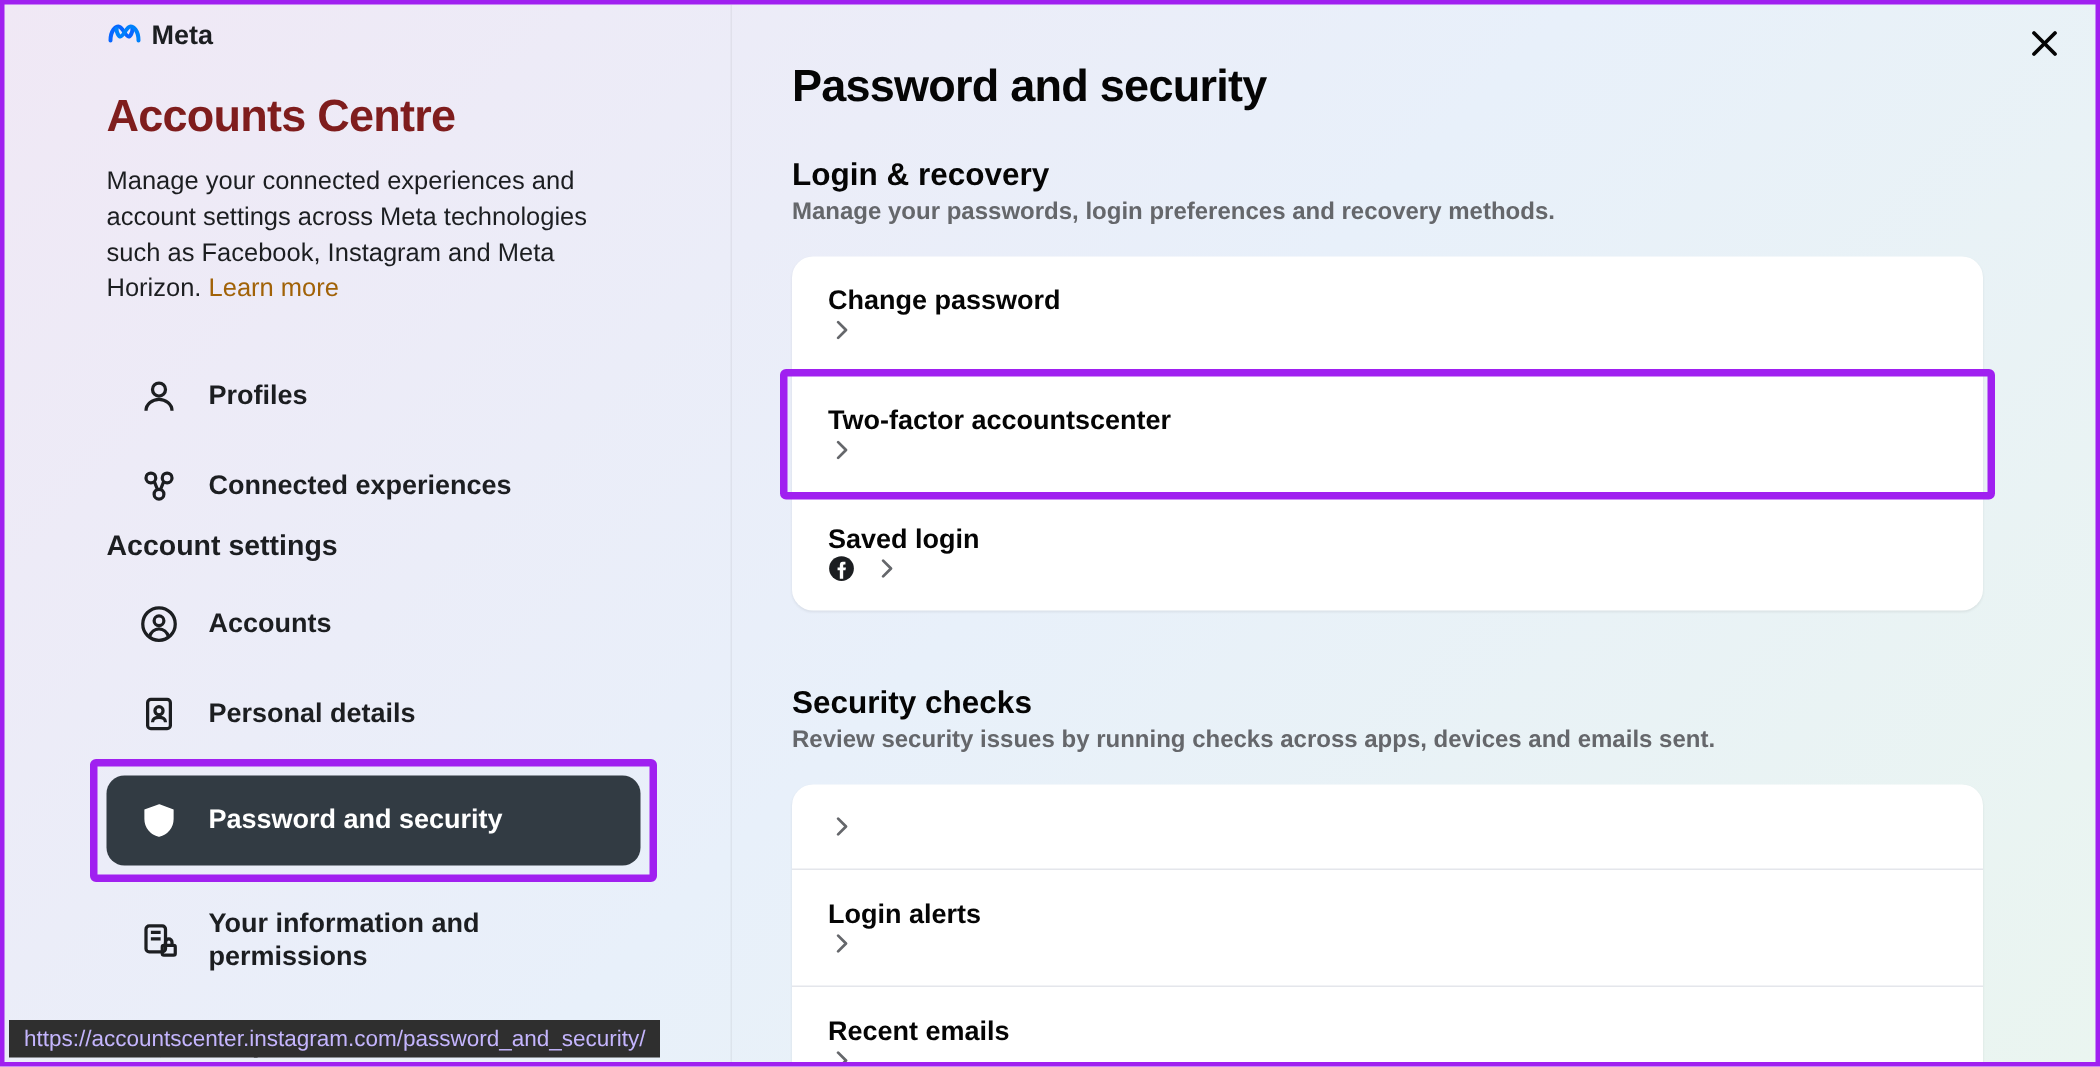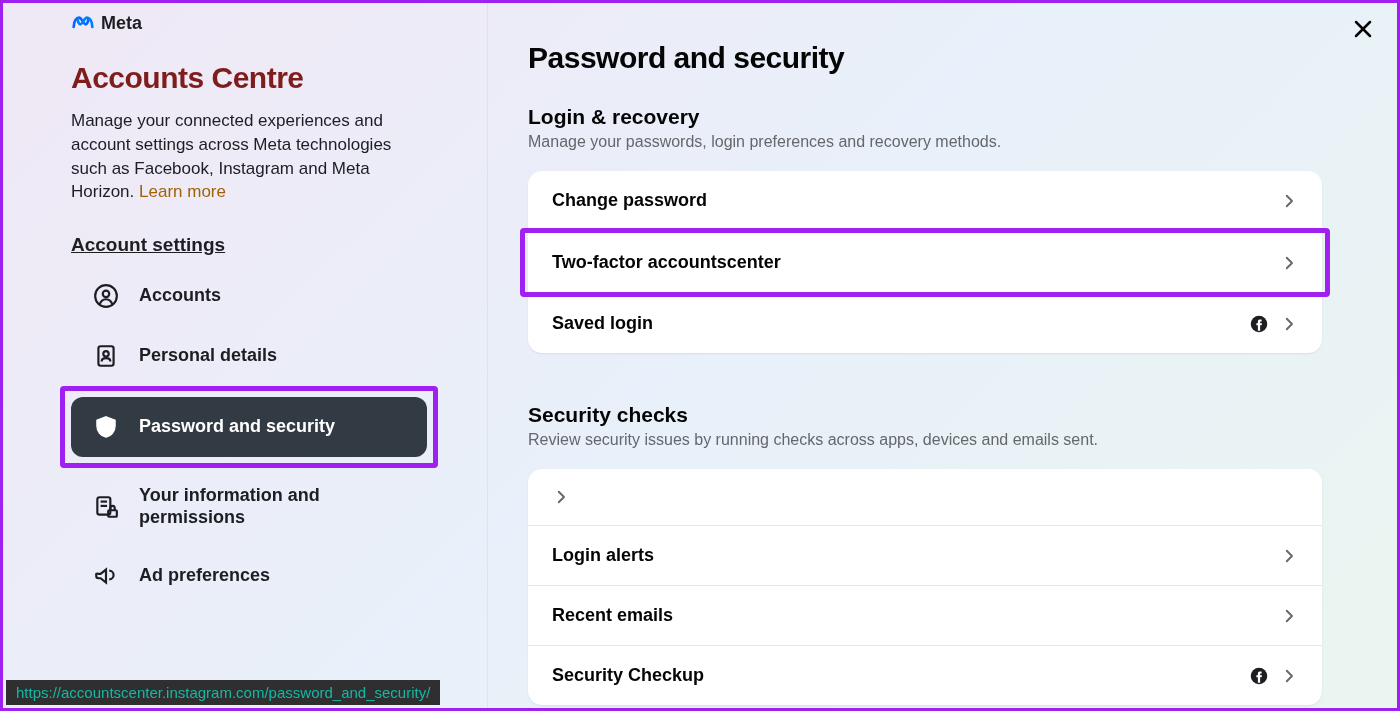--- a/index.html
+++ b/index.html
@@ -30,21 +30,21 @@
       padding: 8px 0 0 0;
       border-right: 1px solid rgba(0,0,0,0.05);
     }
     .sb-inner { padding: 0 60px 0 68px; }
     .logo-row { display: flex; align-items: center; gap: 6px; margin-bottom: 26px; }
     .logo-svg { width: 24px; height: 24px; }
     .logo-text { font-size: 18px; font-weight: 700; color: #1c1e21; }
     .sb-title { font-size: 30px; font-weight: 800; color: #7f1d1d; margin-bottom: 14px; letter-spacing: -0.5px; }
     .sb-desc { font-size: 17px; font-weight: 500; color: #1c1e21; line-height: 1.4; margin-bottom: 30px; }
     .sb-desc a { color: #a16207; text-decoration: none; cursor: pointer; }
-    .sb-section-heading { font-size: 19px; font-weight: 700; color: #1c1e21; margin: 26px 0 10px 0; text-decoration: underline; }
+    .sb-section-heading { font-size: 19px; font-weight: 700; color: #1c1e21; margin: 0 0 10px 0; }
     .sb-item {
       display: flex;
       align-items: center;
       gap: 20px;
       padding: 17px 22px;
       border-radius: 12px;
       cursor: pointer;
       font-size: 18px;
       font-weight: 600;
       color: #1c1e21;
@@ -60,53 +60,54 @@
       padding: 6px;
       margin: 0 -11px;
     }
     .main {
       flex: 1;
       padding: 38px 75px 0 40px;
     }
     .main-title { font-size: 30px; font-weight: 800; color: #050505; margin-bottom: 30px; letter-spacing: -0.5px; }
     .section { margin-bottom: 50px; }
     .section-title { font-size: 21px; font-weight: 700; color: #050505; margin-bottom: 4px; }
-    .section-desc { font-size: 16px; color: #65676b; margin-bottom: 20px; font-weight: 400; }
+    .section-desc { font-size: 16px; color: #65676b; margin-bottom: 20px; font-weight: 700; }
     .card {
       background: #fff;
       border-radius: 14px;
       overflow: visible;
       box-shadow: 0 1px 2px rgba(0,0,0,0.08);
     }
     .row {
       display: flex;
-      align-items: center;
+      align-items: flex-start;
       justify-content: space-between;
       padding: 19px 24px;
       cursor: pointer;
       border-bottom: 1px solid #e4e6eb;
+      flex-direction: column;
     }
     .row:last-child { border-bottom: none; }
     .row-label { font-size: 18px; font-weight: 600; color: #050505; }
     .row-right { display: flex; align-items: center; gap: 12px; }
     .chevron { width: 18px; height: 18px; color: #65676b; }
     .fb-icon { width: 18px; height: 18px; }
     .highlight-row {
       border: 5px solid #a020f0;
       border-radius: 4px;
       margin: -3px -8px;
       padding: 0 3px;
     }
     .highlight-row .row { border-bottom: none; }
     .url-bar {
       position: absolute;
       bottom: 3px;
       left: 3px;
       background: #2f2f2f;
-      color: #14b8a6;
+      color: #c4b5fd;
       font-size: 15px;
       padding: 4px 10px;
       font-family: inherit;
     }
   </style>
 </head>
 <body>
 
 <div class="close-btn">
   <svg viewBox="0 0 24 24" stroke="#050505" stroke-width="2.5" fill="none" stroke-linecap="round">
@@ -123,21 +124,42 @@
           <path d="M4 18C4 8 9 4 12 4C16 4 19 14 22 14C24 14 26 10 26 6" stroke="#0866ff" stroke-width="4" stroke-linecap="round" fill="none"></path>
           <path d="M32 18C32 8 27 4 24 4C20 4 17 14 14 14C12 14 10 10 10 6" stroke="#0081fb" stroke-width="4" stroke-linecap="round" fill="none"></path>
         </svg>
         <span class="logo-text">Meta</span>
       </div>
       <h1 class="sb-title">Accounts Centre</h1>
       <p class="sb-desc">
         <span>Manage your connected experiences and account settings across Meta technologies such as Facebook, Instagram and Meta Horizon. </span><a>Learn more</a>
       </p>
 
-
+      <div class="sb-item">
+        <span class="sb-item-icon">
+          <svg viewBox="0 0 24 24" fill="none" stroke="#1c1e21" stroke-width="2">
+              <circle cx="12" cy="8" r="4"></circle>
+              <path d="M4 21c0-4 4-7 8-7s8 3 8 7"></path>
+            </svg>
+        </span>
+        <span class="sb-item-label">Profiles</span>
+      </div>
+
+      <div class="sb-item">
+        <span class="sb-item-icon">
+          <svg viewBox="0 0 24 24" fill="none" stroke="#1c1e21" stroke-width="2">
+              <circle cx="7" cy="7" r="3"></circle>
+              <circle cx="17" cy="7" r="3"></circle>
+              <circle cx="12" cy="17" r="3"></circle>
+              <line x1="9" y1="9" x2="11" y2="14"></line>
+              <line x1="15" y1="9" x2="13" y2="14"></line>
+            </svg>
+        </span>
+        <span class="sb-item-label">Connected experiences</span>
+      </div>
 
       <h2 class="sb-section-heading">Account settings</h2>
 
       <div class="sb-item">
         <span class="sb-item-icon">
           <svg viewBox="0 0 24 24" fill="none" stroke="#1c1e21" stroke-width="2">
               <circle cx="12" cy="12" r="10"></circle>
               <circle cx="12" cy="10" r="3"></circle>
               <path d="M6 20c1-3 3.5-5 6-5s5 2 6 5"></path>
             </svg>

